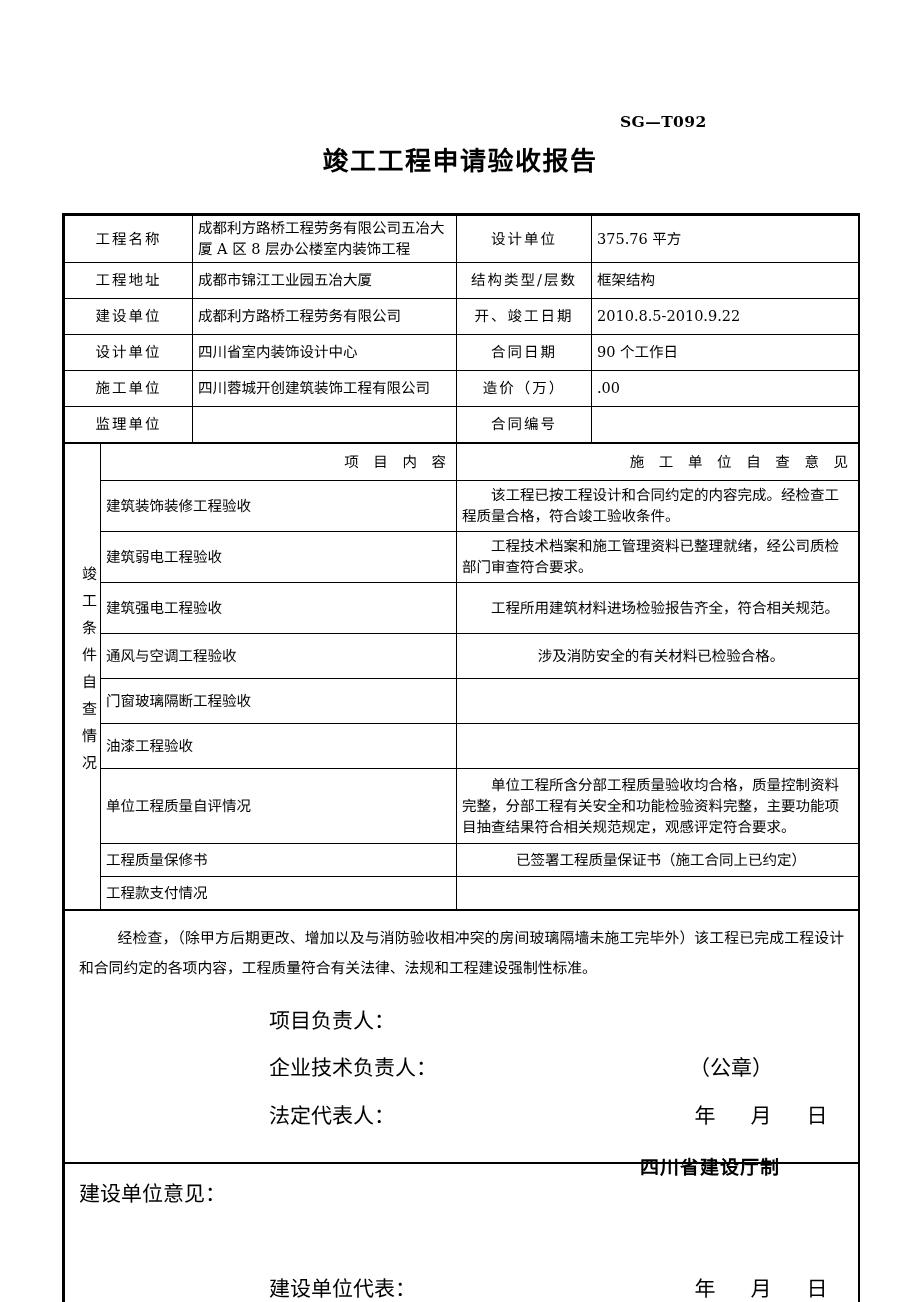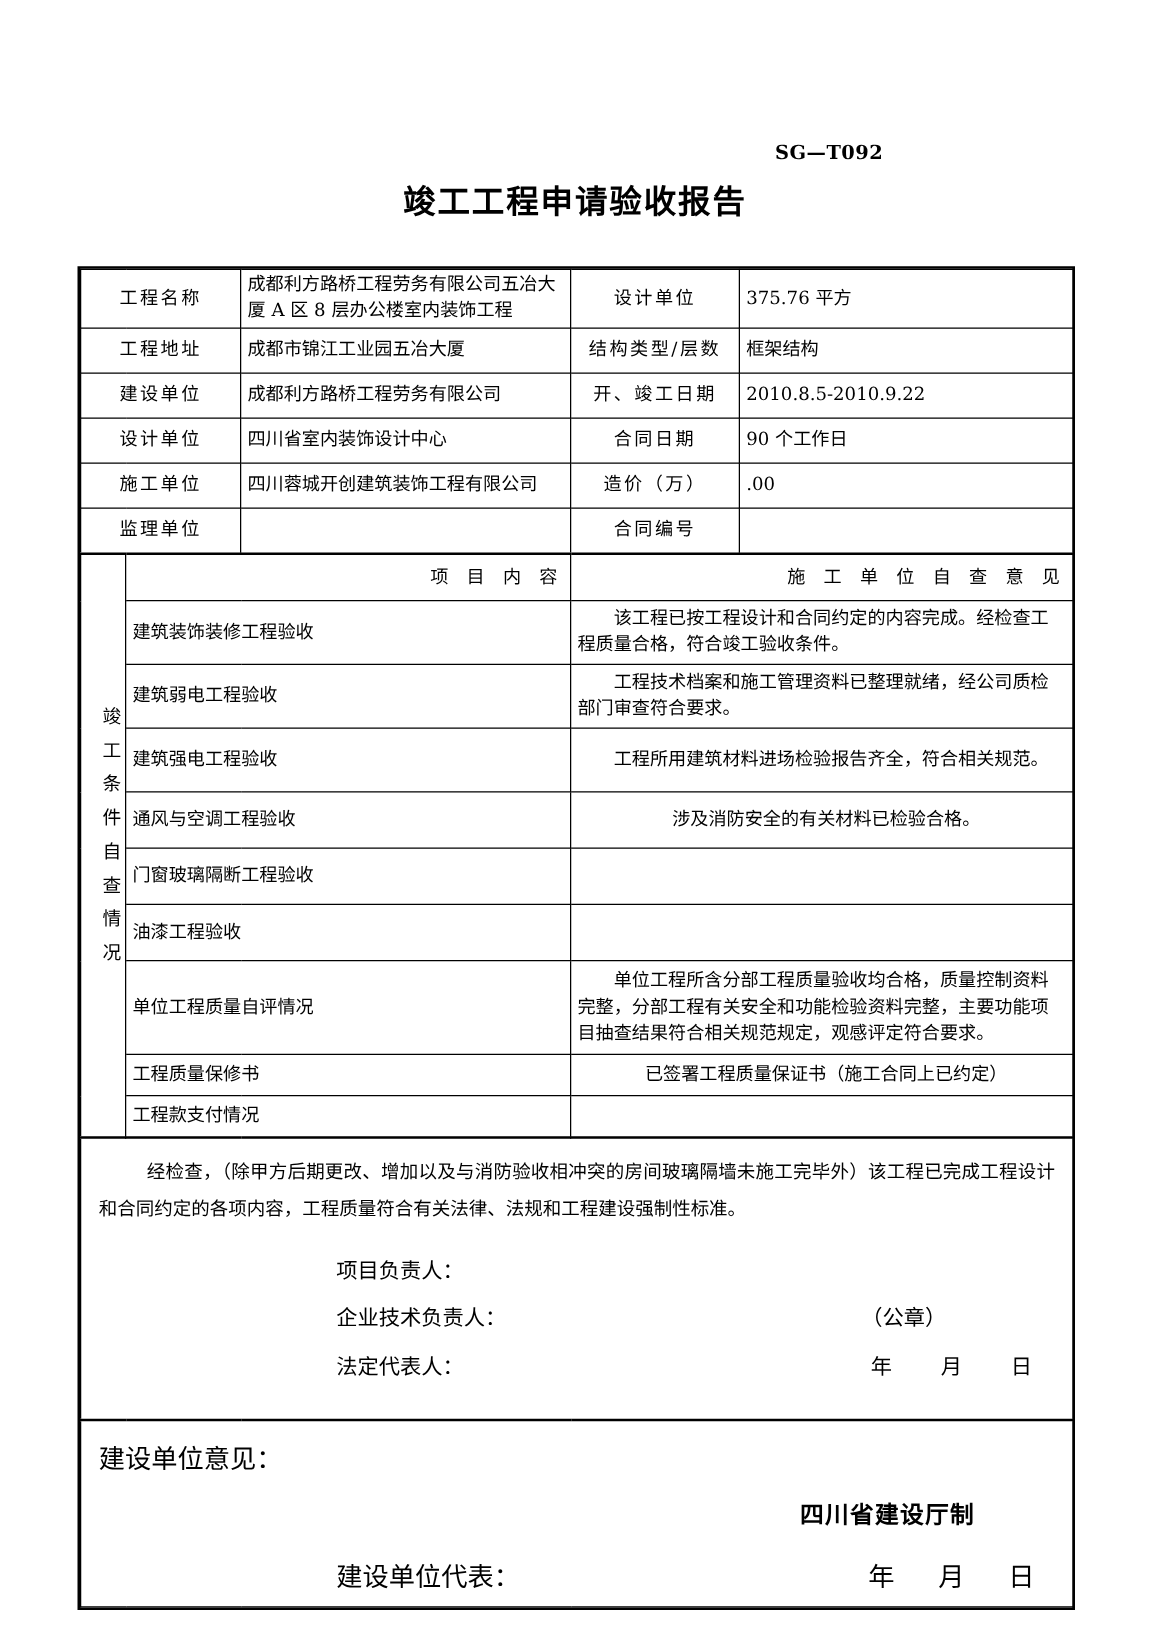--- a/index.html
+++ b/index.html
@@ -128,21 +128,21 @@
   .conclusion {
     padding: 12px 14px 6px 14px;
     font-size: 14.8px;
     line-height: 2.0;
     text-align: justify;
     text-indent: 2.6em;
   }
 
   .sign-block {
     padding: 10px 14px 22px 14px;
-    font-size: 17px;
+    font-size: 21px;
     line-height: 2.25;
     font-family: Liberation Serif, serif;
   }
   .sign-line {
     position: relative;
     padding-left: 190px;
     white-space: nowrap;
   }
   .sign-right {
     position: absolute;
@@ -177,21 +177,20 @@
   .footer {
     position: absolute;
     left: 560px;
     top: 1152px;
     width: 300px;
     text-align: center;
     font-family: "DejaVu Sans", "Liberation Sans", sans-serif;
     font-weight: bold;
     font-size: 19px;
     letter-spacing: 1px;
-    margin-top: 44px;
   }
 
   .thick-top { border-top: 2px solid #000 !important; }
 </style>
 </head>
 <body>
 
 <div class="page">
 
   <div class="form-code">SG—T092</div>

